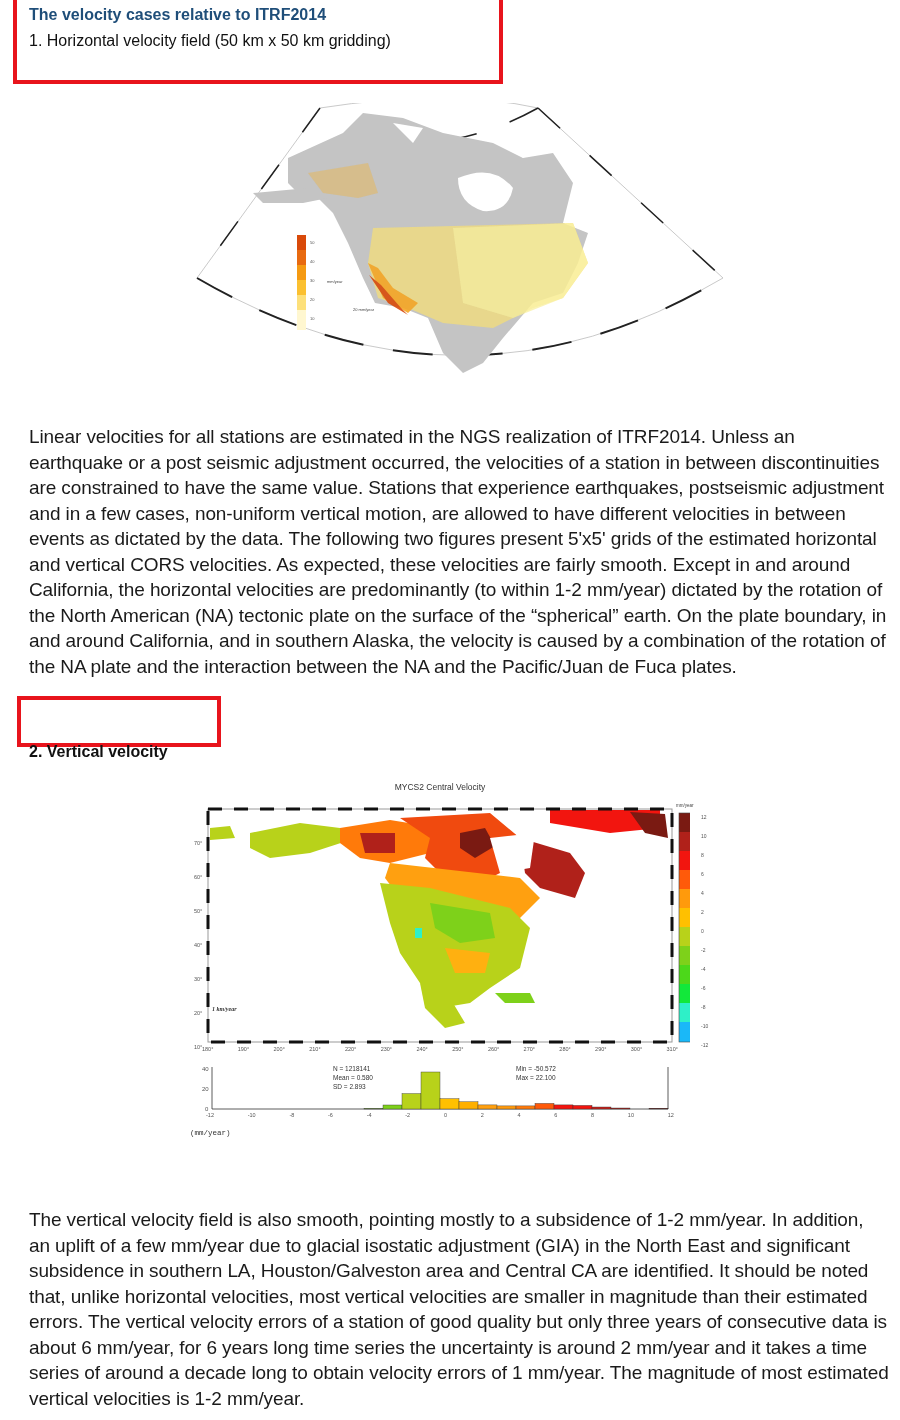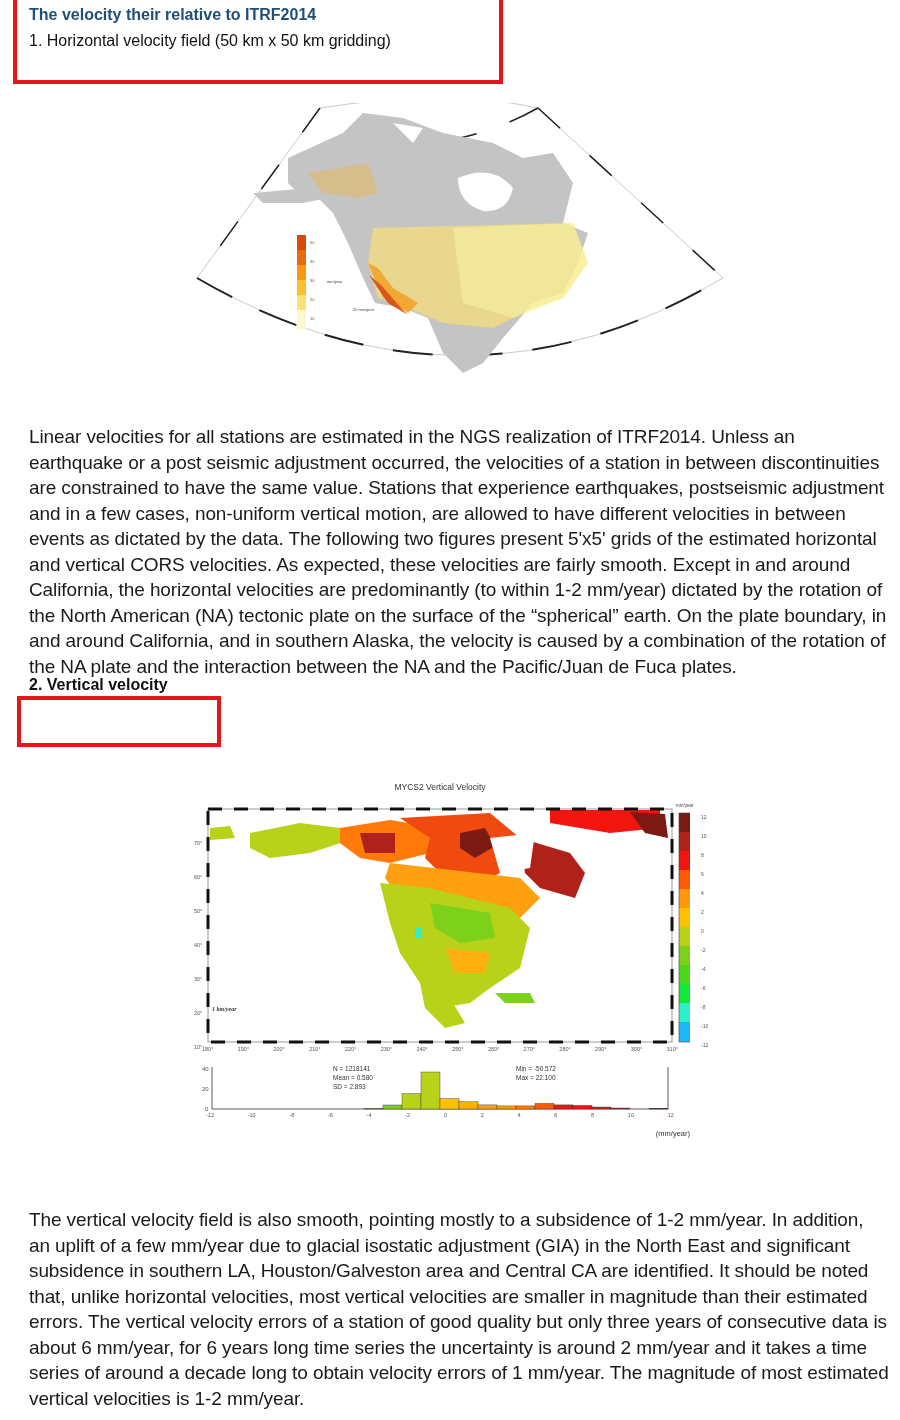--- a/index.html
+++ b/index.html
@@ -6,38 +6,38 @@
   body { width:900px; height:1420px; position:relative; overflow:hidden;
          font-family:"Liberation Sans", sans-serif; color:#1a1a1a; }
   .abs { position:absolute; }
 
   
   .redbox { position:absolute; border:4px solid #e8141c; box-sizing:border-box; }
   #box1 { left:13px; top:-4px; width:490px; height:88px; }
   #box2 { left:17px; top:696px; width:204px; height:51px; }
   .site-title { position:absolute; left:29px; top:6px; font-size:16px; font-weight:bold; color:#1f4e79; }
   .h1 { position:absolute; left:29px; top:32px; font-size:16px; font-weight:normal; color:#111; }
-  .h2 { position:absolute; left:29px; top:676px; font-size:16px; font-weight:bold; color:#111; }
+  .h2 { position:absolute; left:29px; top:743px; font-size:16px; font-weight:bold; color:#111; }
 
   
   .para { position:absolute; left:29px; width:860px; font-size:19px; line-height:25.5px; color:#1a1a1a; letter-spacing:-0.1px; }
   #para1 { top:424px; }
   #para2 { top:1207px; }
 
   
   #fig1 { left:193px; top:103px; width:535px; height:285px; }
   
   #fig2 { left:190px; top:778px; width:500px; height:370px; }
   .tick { font-size:6px; fill:#555; font-family:"Liberation Sans", sans-serif; }
 </style>
 </head>
 <body>
 
 <div class="redbox" id="box1"></div>
-<div class="site-title">The velocity their relative to ITRF2014</div>
+<div class="site-title">The velocity cases relative to ITRF2014</div>
 <div class="h1">1. Horizontal velocity field (50 km x 50 km gridding)</div>
 
 <div class="abs" id="fig1">
   <svg width="535" height="285" viewBox="0 0 535 285">
 
     <path d="M4,175 L127,5 Q255,-15 345,5 L530,175 Q270,330 4,175 Z" fill="#ffffff" stroke="#bbbbbb" stroke-width="0.8"></path>
     <path d="M4,175 Q270,330 530,175" fill="none" stroke="#222" stroke-width="2" stroke-dasharray="40,30"></path>
     <path d="M127,5 L4,175" fill="none" stroke="#222" stroke-width="1.5" stroke-dasharray="30,40"></path>
     <path d="M345,5 L530,175" fill="none" stroke="#222" stroke-width="1.5" stroke-dasharray="30,40"></path>
     <path d="M160,35 Q255,55 345,5" fill="none" stroke="#222" stroke-width="1.5" stroke-dasharray="45,35"></path>
@@ -77,21 +77,21 @@
   <div class="abs" style="left:134px;top:176px;font-size:4px;color:#444;">mm/year</div>
   <div class="abs" style="left:160px;top:204px;font-size:4px;color:#444;">20 mm/year</div>
 </div>
 
 <div class="para" id="para1">Linear velocities for all stations are estimated in the NGS realization of ITRF2014. Unless an earthquake or a post seismic adjustment occurred, the velocities of a station in between discontinuities are constrained to have the same value. Stations that experience earthquakes, postseismic adjustment and in a few cases, non-uniform vertical motion, are allowed to have different velocities in between events as dictated by the data. The following two figures present 5'x5' grids of the estimated horizontal and vertical CORS velocities. As expected, these velocities are fairly smooth. Except in and around California, the horizontal velocities are predominantly (to within 1-2 mm/year) dictated by the rotation of the North American (NA) tectonic plate on the surface of the “spherical” earth. On the plate boundary, in and around California, and in southern Alaska, the velocity is caused by a combination of the rotation of the NA plate and the interaction between the NA and the Pacific/Juan de Fuca plates.</div>
 
 <div class="redbox" id="box2"></div>
 <div class="h2">2. Vertical velocity</div>
 
 <div class="abs" id="fig2">
-  <div class="abs" style="left:0;top:4px;width:500px;text-align:center;font-size:8.5px;color:#333;">MYCS2 Vertical Velocity</div>
+  <div class="abs" style="left:0;top:4px;width:500px;text-align:center;font-size:8.5px;color:#333;">MYCS2 Central Velocity</div>
 
   <svg class="abs" style="left:0;top:0" width="500" height="370" viewBox="0 0 500 370">
 
     <rect x="18" y="31" width="464" height="233" fill="#ffffff" stroke="#999" stroke-width="1"></rect>
 
     <path d="M60,55 L110,45 L150,50 L160,62 L120,75 L80,80 L60,70 Z" fill="#b8d21a"></path>
     <path d="M150,50 L200,42 L250,50 L240,75 L200,85 L170,80 L150,65 Z" fill="#ff7a0a"></path>
     <path d="M170,55 L205,55 L205,75 L175,75 Z" fill="#b0211a"></path>
     <path d="M210,40 L300,35 L330,60 L320,90 L300,100 L250,95 L235,80 L240,60 Z" fill="#f04a0f"></path>
     <path d="M270,55 L295,50 L305,68 L285,80 L270,70 Z" fill="#7a1a12"></path>
@@ -218,16 +218,16 @@
     <span>-4</span>
       <span>-2</span>
     <span>0</span>
       <span>2</span>
     <span>4</span>
       <span>6</span>
     <span>8</span>
       <span>10</span>
     <span>12</span>
   </div>
-  <div class="abs" style="left:0;top:351px;width:500px;text-align:right;font-size:7.5px;color:#333;">(mm/year)</div>
+  <div class="abs" style="left:0;top:351px;width:500px;text-align:left;font-size:7.5px;color:#333;font-family:Liberation Mono, monospace;">(mm/year)</div>
 </div>
 
 <div class="para" id="para2">The vertical velocity field is also smooth, pointing mostly to a subsidence of 1-2 mm/year. In addition, an uplift of a few mm/year due to glacial isostatic adjustment (GIA) in the North East and significant subsidence in southern LA, Houston/Galveston area and Central CA are identified. It should be noted that, unlike horizontal velocities, most vertical velocities are smaller in magnitude than their estimated errors. The vertical velocity errors of a station of good quality but only three years of consecutive data is about 6 mm/year, for 6 years long time series the uncertainty is around 2 mm/year and it takes a time series of around a decade long to obtain velocity errors of 1 mm/year. The magnitude of most estimated vertical velocities is 1-2 mm/year.</div>
 
 </body></html>

